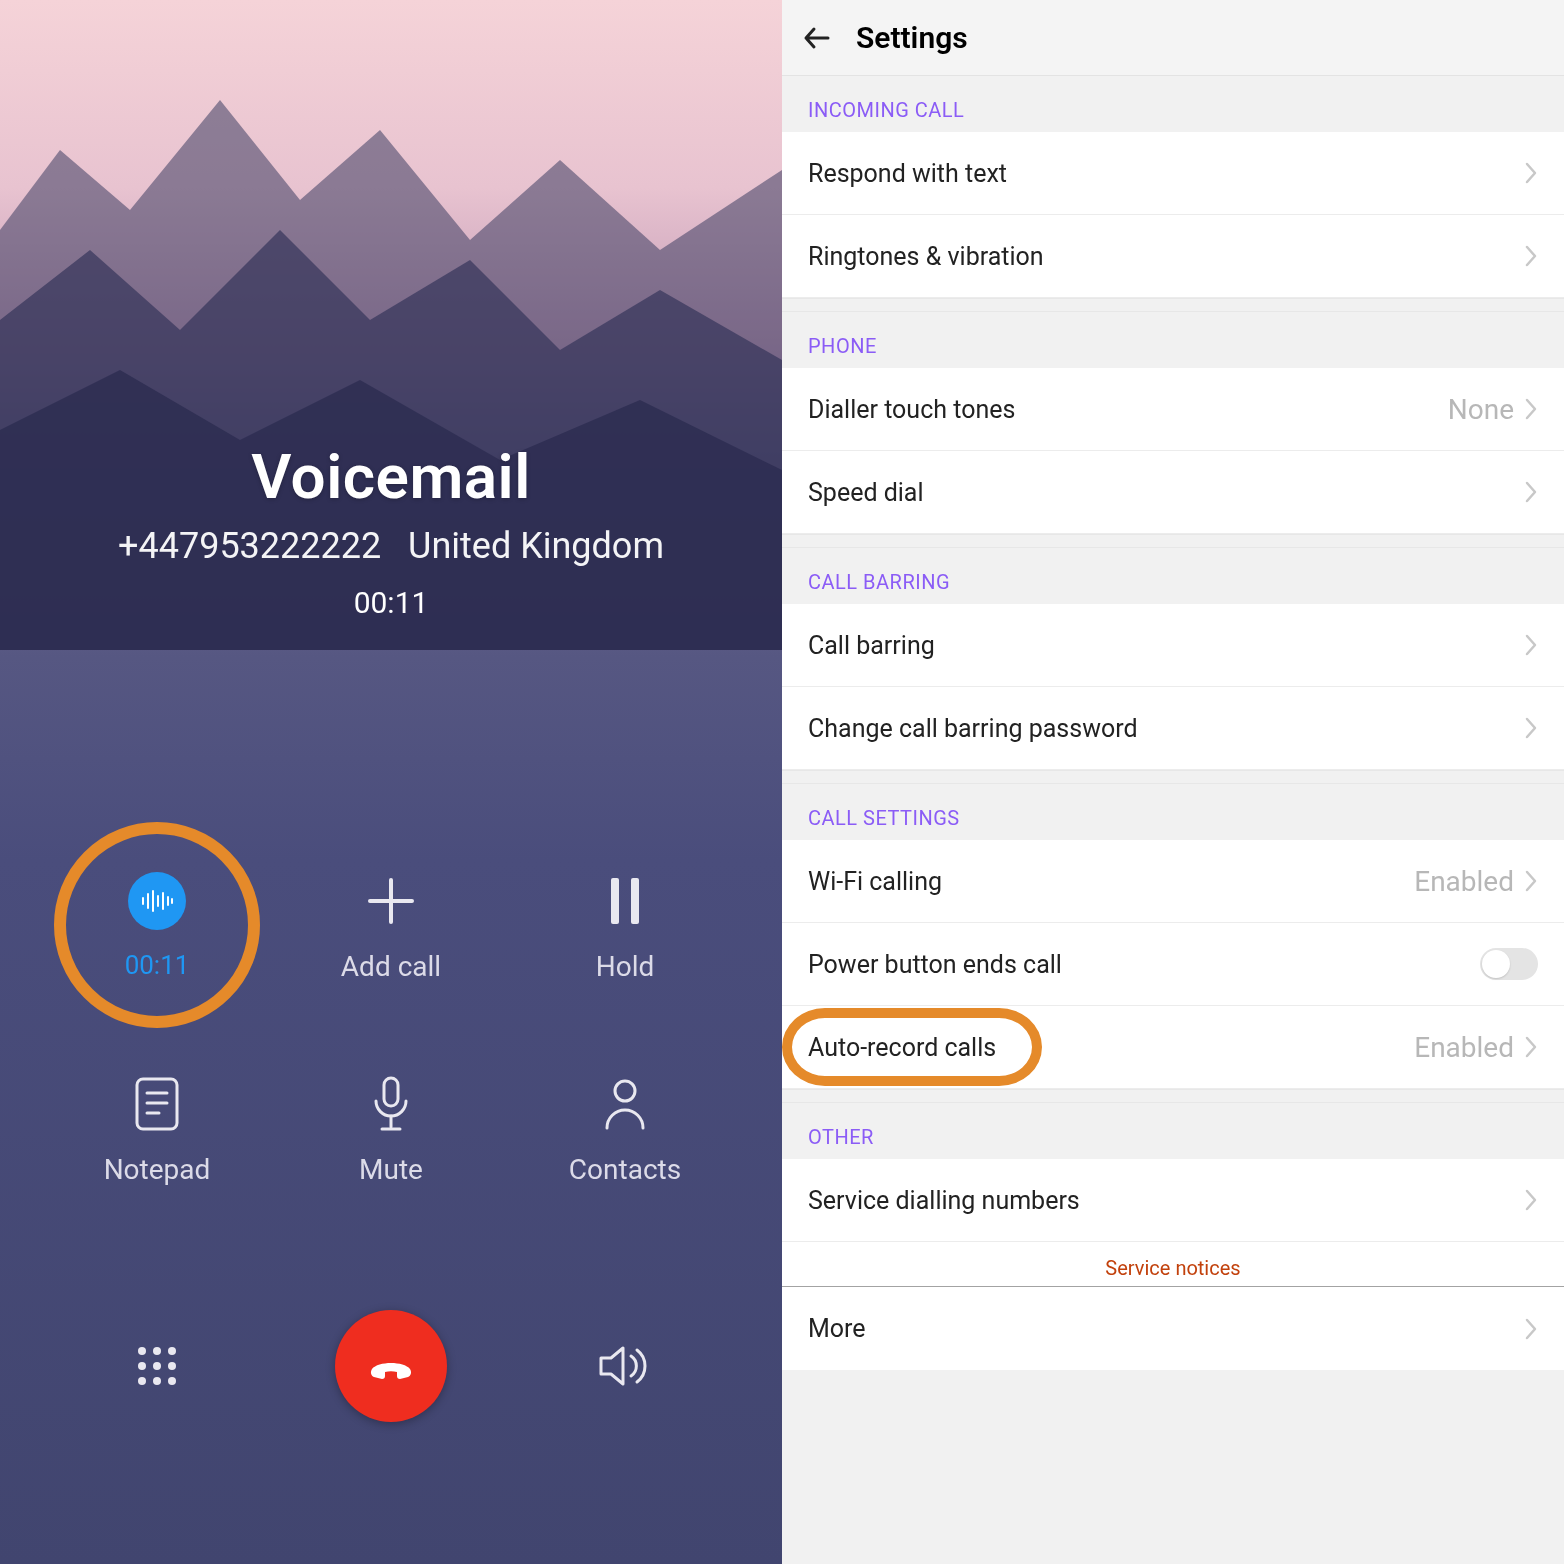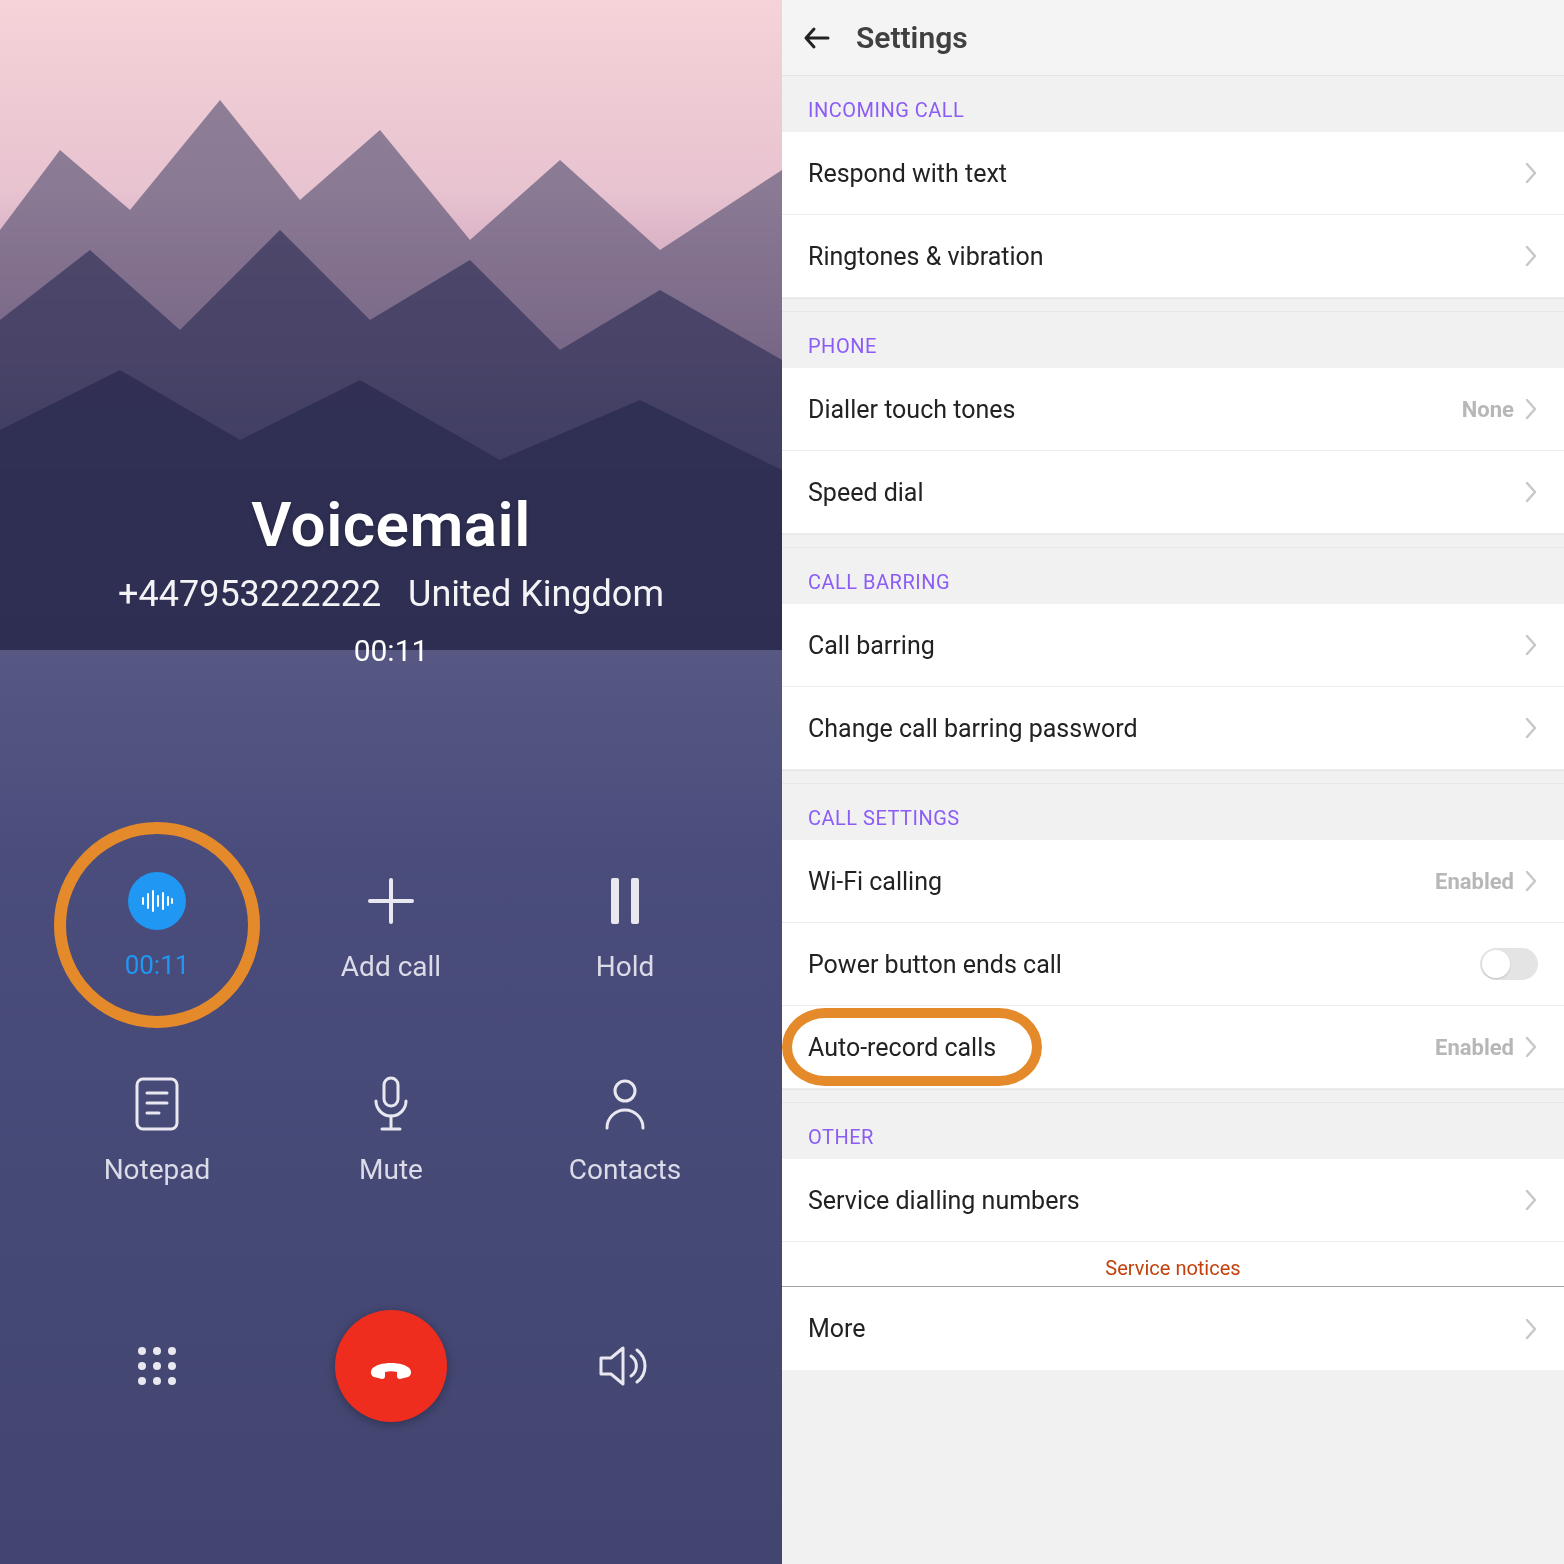--- a/index.html
+++ b/index.html
@@ -33,21 +33,20 @@
   .mountains {
     position: absolute; left:0; right:0; top:0; height: 650px; pointer-events:none;
   }
   .mountains svg { width:100%; height:100%; display:block; }
 
   .call-info {
     position: absolute;
     top: 440px;
     left: 0; right: 0;
     text-align: center;
-    margin-top: 48px;
   }
   .call-title {
     font-size: 62px;
     font-weight: 600;
     letter-spacing: 0.5px;
     text-shadow: 0 1px 4px rgba(0,0,0,.25);
   }
   .call-sub {
     margin-top: 12px;
     font-size: 36px;
@@ -148,21 +147,21 @@
     background: #f4f4f4;
     border-bottom: 1px solid #e3e3e3;
     display: flex;
     align-items: center;
     padding: 0 18px;
     gap: 22px;
   }
   .settings-title {
     font-size: 30px;
     font-weight: 600;
-    color: #404040;
+    color: #000000;
   }
   .section-hdr {
     padding: 22px 26px 10px;
     font-size: 20px;
     color: #8b5cf6;
     letter-spacing: 0.5px;
   }
   .row {
     background: #fff;
     padding: 0 26px;
@@ -174,22 +173,21 @@
     position: relative;
   }
   .row:last-of-section { border-bottom: none; }
   .row-label {
     font-size: 25px;
     color: #222;
   }
   .row-right {
     display: flex; align-items: center; gap: 10px;
     color: #b7b7b7;
-    font-size: 22px;
-    font-weight: bold;
+    font-size: 28px;
   }
   .chevron {
     color: #c8c8c8;
   }
   .gap {
     height: 14px;
     background: #f1f1f1;
     border-top: 1px solid #e7e7e7;
     border-bottom: 1px solid #e7e7e7;
   }

